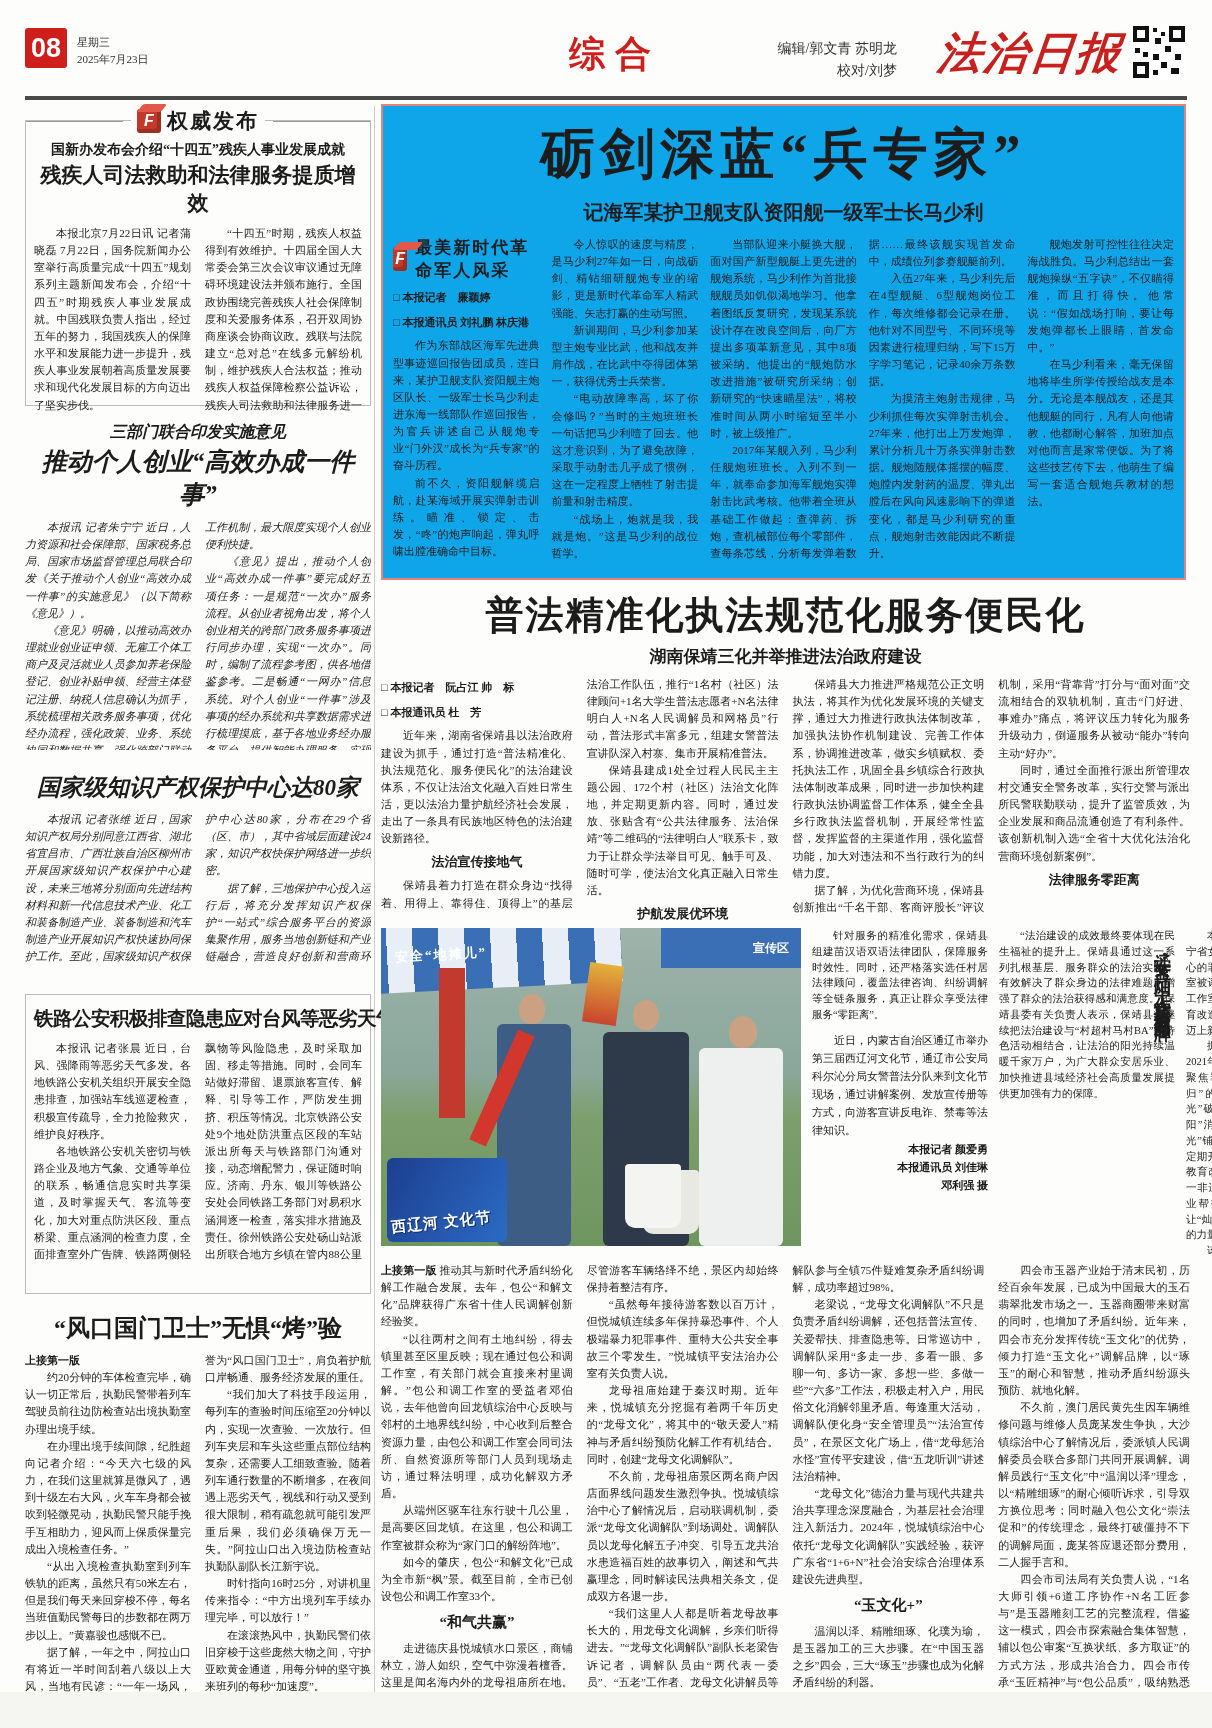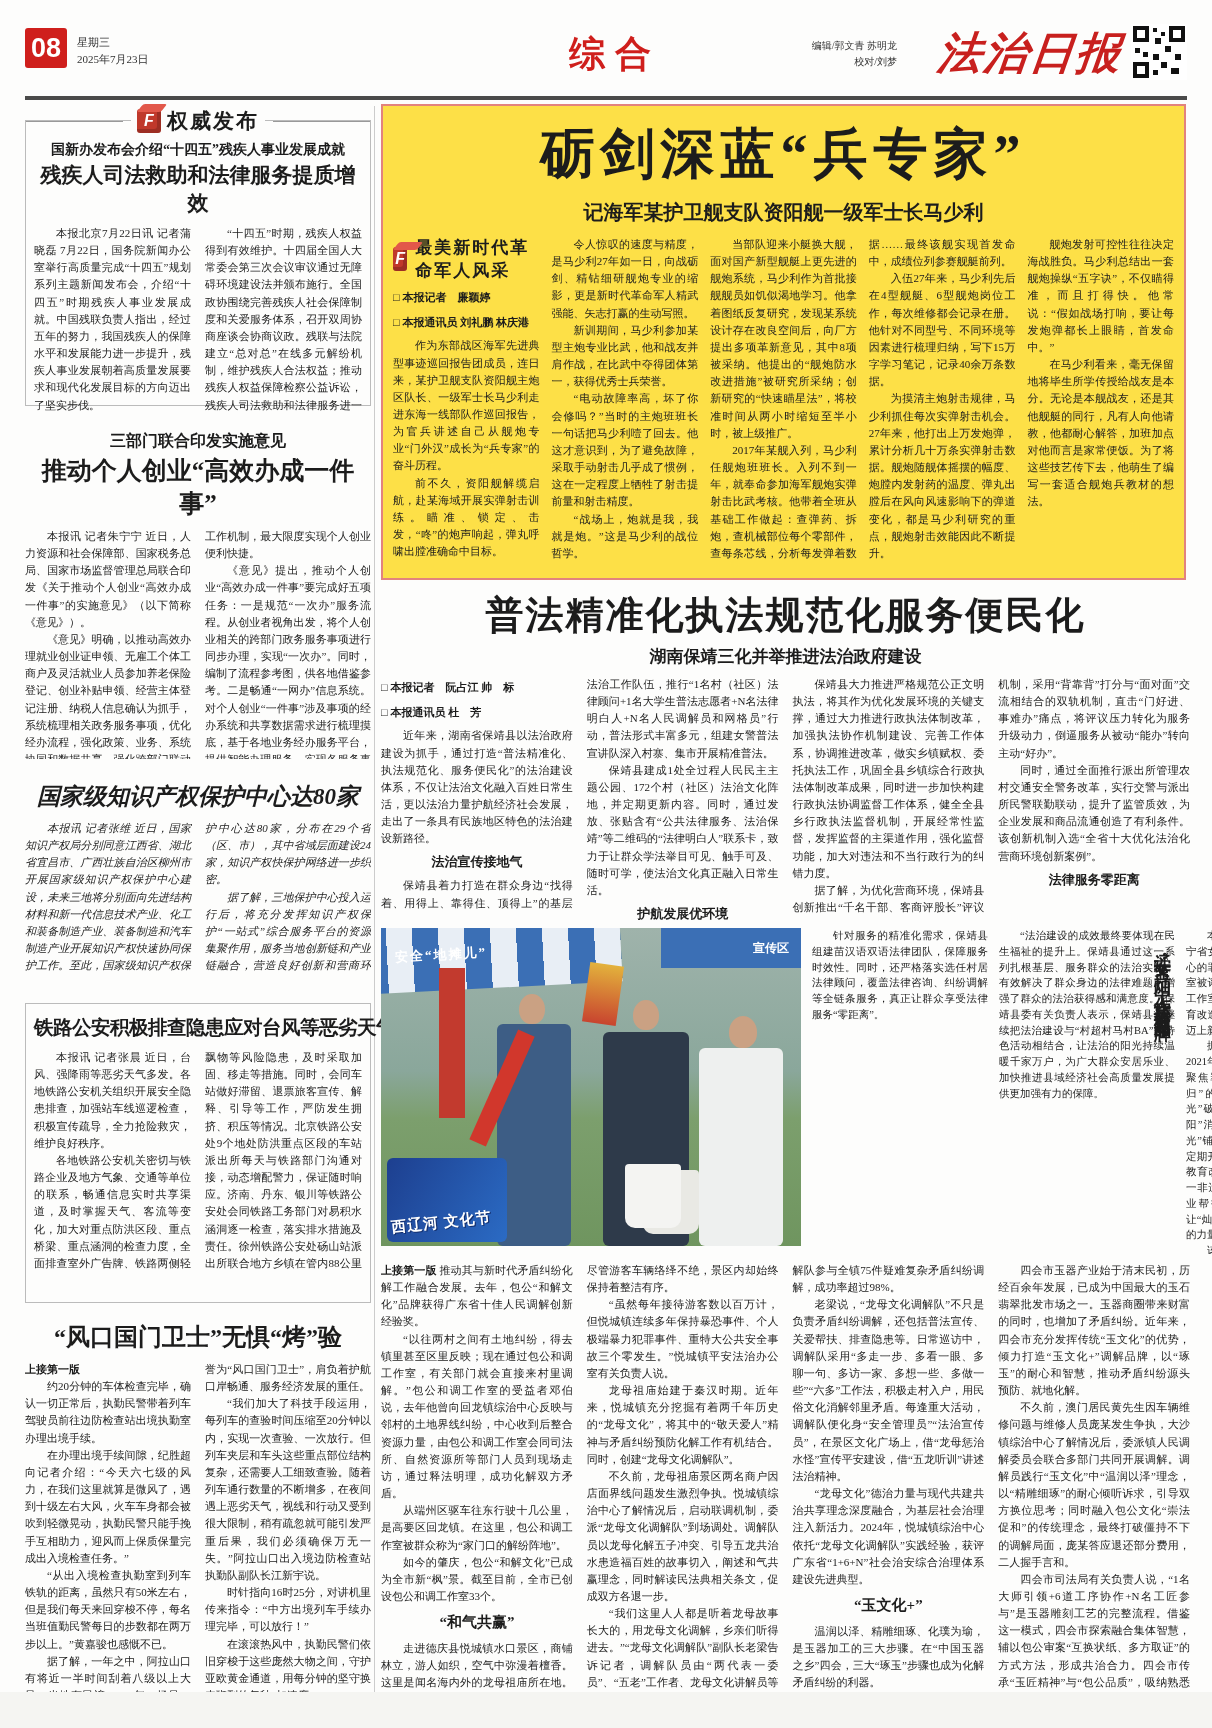--- a/index.html
+++ b/index.html
@@ -6,21 +6,21 @@
   .page{position:relative;width:1212px;height:1692px;background:#fdfdfc;margin:0 auto;
         font-family:"Liberation Serif","DejaVu Serif",serif;color:#1c1c1c;overflow:hidden;}
   
   .hdr{position:absolute;left:25px;top:22px;width:1162px;height:68px;}
   .pgnum{position:absolute;left:0;top:6px;width:42px;height:40px;background:#cf1f1c;color:#fff;
          font-family:"Liberation Sans",sans-serif;font-weight:bold;font-size:27px;
          display:flex;align-items:center;justify-content:center;border-radius:3px;}
   .dateblk{position:absolute;left:52px;top:12px;font-size:11px;line-height:1.5;color:#333;}
   .section-title{position:absolute;left:0;right:0;top:8px;text-align:center;color:#cf1f1c;
          font-size:36px;font-weight:900;letter-spacing:10px;font-family:"Liberation Sans",sans-serif;margin-left:18px;}
-  .editors{position:absolute;right:290px;top:16px;text-align:right;font-size:10px;line-height:1.6;color:#333;}
+  .editors{position:absolute;right:290px;top:16px;text-align:right;font-size:14px;line-height:1.6;color:#333;}
   .masthead{position:absolute;right:65px;top:2px;color:#c8201e;font-size:44px;font-weight:900;
          font-style:italic;letter-spacing:2px;font-family:"Liberation Serif",serif;transform:skewX(-6deg);}
   .qr{position:absolute;right:0;top:2px;width:56px;height:56px;}
   .hrule{position:absolute;left:25px;top:96px;width:1162px;height:4px;background:#4a4a4a;}
   
   .kicker{text-align:center;font-weight:bold;font-size:16px;margin:4px 0 2px;}
   .hl{text-align:center;font-weight:900;margin:0 0 8px;}
   .byline{font-weight:bold;font-size:11px;line-height:1.7;margin:2px 0 6px;}
   p.bp{margin:0;font-size:11px;line-height:1.56;text-align:justify;text-indent:2em;}
   p.noind{text-indent:0;}
@@ -39,21 +39,21 @@
   .tagtext{font-size:21px;font-weight:bold;letter-spacing:2px;}
   
   .leftcol{position:absolute;left:25px;top:106px;width:346px;height:1618px;}
   .boxed{border:1px solid #bbb;padding:10px 8px 6px;position:relative;}
   .boxtag{position:absolute;left:0;right:0;top:-14px;display:flex;align-items:center;gap:8px;}
   .boxtag .side{flex:1;height:1px;background:#999;}
   .boxtag .mid{display:flex;align-items:center;gap:6px;background:#fdfdfc;padding:0 6px;}
   
   .maincol{position:absolute;left:381px;top:104px;width:809px;height:1620px;}
   .redbox{position:absolute;left:0;top:0;width:805px;height:476px;border:2px solid #e2837d;
-          padding:6px 10px;box-sizing:border-box;background:#fde047;}
+          padding:6px 10px;box-sizing:border-box;background:#0ea5e9;}
   .mil-hl{font-size:54px;letter-spacing:6px;margin-top:6px;}
   .mil-sub{text-align:center;font-size:20px;font-weight:bold;margin:6px 0 10px;}
   .mil-flow{column-count:5;column-gap:12px;height:330px;overflow:hidden;}
   .mil-flow .tagrow{justify-content:flex-start;margin-bottom:6px;}
   .mil-flow .tagtext{font-size:17px;}
   .pufa{position:absolute;left:0;top:486px;width:809px;}
   .pufa-hl{font-size:38px;letter-spacing:2px;margin:0;}
   .pufa-sub{text-align:center;font-size:17px;font-weight:bold;margin:4px 0 8px;}
   .pufa-flow{column-count:4;column-gap:14px;height:252px;overflow:hidden;}
   
@@ -143,21 +143,21 @@
         <span class="side"></span>
       </div>
       <div class="kicker" style="font-size:14px;margin-top:10px;">国新办发布会介绍“十四五”残疾人事业发展成就</div>
       <h2 class="hl" style="font-size:21px;">残疾人司法救助和法律服务提质增效</h2>
       <div class="cols2" style="height:192px;">
         <p class="bp">本报北京7月22日讯 记者蒲晓磊 7月22日，国务院新闻办公室举行高质量完成“十四五”规划系列主题新闻发布会，介绍“十四五”时期残疾人事业发展成就。中国残联负责人指出，经过五年的努力，我国残疾人的保障水平和发展能力进一步提升，残疾人事业发展朝着高质量发展要求和现代化发展目标的方向迈出了坚实步伐。</p>
         <p class="bp">“十四五”时期，残疾人权益得到有效维护。十四届全国人大常委会第三次会议审议通过无障碍环境建设法并颁布施行。全国政协围绕完善残疾人社会保障制度和关爱服务体系，召开双周协商座谈会协商议政。残联与法院建立“总对总”在线多元解纷机制，维护残疾人合法权益；推动残疾人权益保障检察公益诉讼，残疾人司法救助和法律服务进一步提质增效。无障碍环境建设水平再上新台阶，无障碍环境建设法的颁布和地方相关实施办法的制定实施，进一步改善了残疾人出行环境，残疾人居家、出行和社会参与的能力、便利度明显提高。</p>
       </div>
     </div>
 
-    <div style="margin-top:21px;height:332px;overflow:hidden;">
+    <div style="margin-top:12px;height:332px;overflow:hidden;font-style:italic;">
       <div class="kicker">三部门联合印发实施意见</div>
       <h2 class="hl" style="font-size:25px;">推动个人创业“高效办成一件事”</h2>
       <div class="cols2" style="height:268px;">
         <p class="bp">本报讯 记者朱宁宁 近日，人力资源和社会保障部、国家税务总局、国家市场监督管理总局联合印发《关于推动个人创业“高效办成一件事”的实施意见》（以下简称《意见》）。</p>
         <p class="bp">《意见》明确，以推动高效办理就业创业证申领、无雇工个体工商户及灵活就业人员参加养老保险登记、创业补贴申领、经营主体登记注册、纳税人信息确认为抓手，系统梳理相关政务服务事项，优化经办流程，强化政策、业务、系统协同和数据共享，强化跨部门联动工作机制，最大限度实现个人创业便利快捷。</p>
         <p class="bp">《意见》提出，推动个人创业“高效办成一件事”要完成好五项任务：一是规范“一次办”服务流程。从创业者视角出发，将个人创业相关的跨部门政务服务事项进行同步办理，实现“一次办”。同时，编制了流程参考图，供各地借鉴参考。二是畅通“一网办”信息系统。对个人创业“一件事”涉及事项的经办系统和共享数据需求进行梳理摸底，基于各地业务经办服务平台，提供智能办理服务，实现各服务事项“信息共享、及时流转、如期反馈”。三是完善“一站办”联动机制。在现有政务服务中心基础上，推动将个人创业“一件事”涉及事项纳入集中办理，联动各部门服务窗口，实现统一受理、一站联办。四是优化“一张表”申请材料。简化个人创业“一件事”服务事项涉及的各项表单材料，优化整合申请材料“一张表”的内容信息，推动部门间信息共享互认，实现“一次采集、多方通用”。五是编制“一单清”服务指南。逐项明确个人创业“一件事”服务事项的设定依据、责任单位、服务内容、服务流程，形成个人创业“一件事”目录清单、编制服务指南，为创业者提供办事指引。</p>
 
       </div>
     </div>
 
@@ -258,20 +258,28 @@
         <div class="fig man-body"></div>
         <div class="head man-head"></div>
         <div class="fig youth-body"></div>
         <div class="head youth-head"></div>
         <div class="bag"></div>
         <div class="counter"></div>
         <div class="countertxt">西辽河 文化节</div>
       </div>
       <div class="sidecol">
         <p class="bp">针对服务的精准化需求，保靖县组建苗汉语双语法律团队，保障服务时效性。同时，还严格落实选任村居法律顾问，覆盖法律咨询、纠纷调解等全链条服务，真正让群众享受法律服务“零距离”。</p>
+        <div class="caption">
+          <p>近日，内蒙古自治区通辽市举办第三届西辽河文化节，通辽市公安局科尔沁分局女警普法分队来到文化节现场，通过讲解案例、发放宣传册等方式，向游客宣讲反电诈、禁毒等法律知识。</p>
+          <div class="credits">
+            <div>本报记者 颜爱勇</div>
+            <div>本报通讯员 刘佳琳</div>
+            <div>邓利强 摄</div>
+          </div>
+        </div>
       </div>
       <div class="sidecol">
         <p class="bp">“法治建设的成效最终要体现在民生福祉的提升上。保靖县通过这一系列扎根基层、服务群众的法治实践，有效解决了群众身边的法律难题，增强了群众的法治获得感和满意度。”保靖县委有关负责人表示，保靖县将继续把法治建设与“村超村马村BA”等特色活动相结合，让法治的阳光持续温暖千家万户，为广大群众安居乐业、加快推进县域经济社会高质量发展提供更加强有力的保障。</p>
       </div>
       <div class="sidecol" style="width:150px;">
         <p class="bp">本报讯 记者韩宇 近日，辽宁省女子监狱以“灿阳”文化为核心的罪犯教育改造建设创新工作室被评为2025年第一批省级创新工作室，标志着辽宁监狱系统教育改造工作专业化、品牌化建设迈上新台阶。</p>
         <p class="bp">据介绍，该工作室成立于2021年，以“灿阳”文化为纽带，聚焦罪犯“重塑自我、顺利回归”的工作目标，用“法治阳光”破解认知偏差，以“文化暖阳”消融心理壁垒，借“技能曙光”铺就回归之路。无论是每年定期开展的“灿阳花开”艺术节、教育改造成果展，还是“一监区一非遗”课堂，或是临释罪犯就业帮扶“阳光对接”机制，都让“灿阳”文化成为点亮罪犯新生的力量。</p>
         <p class="bp">该工作室凝聚团队智慧，破解改造难题，提升教育质效，并联合社会各界开展帮扶活动，增进社会公众对监狱工作的了解。</p>
       </div>
     </div>

